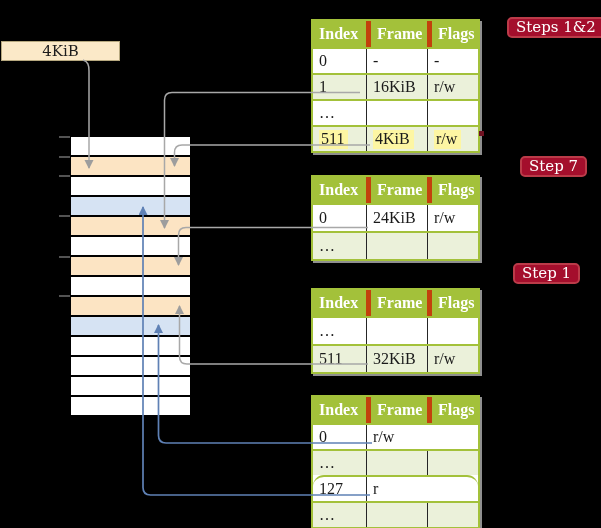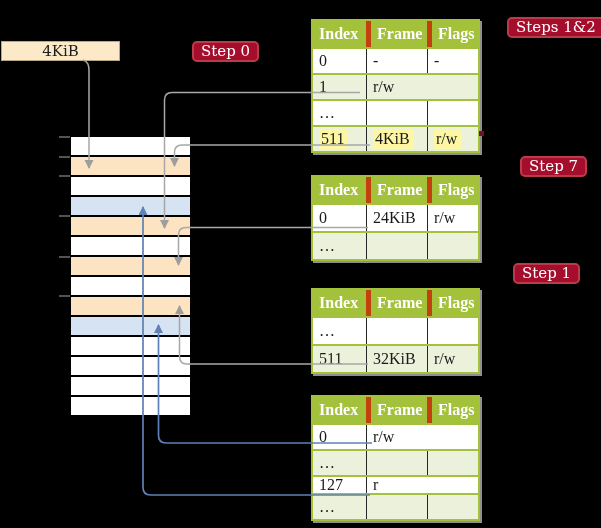--- a/index.html
+++ b/index.html
@@ -61,21 +61,20 @@
   
   .overlay{position:absolute;left:0;top:0;z-index:5;pointer-events:none;}
 </style>
 </head>
 <body>
 
 <div class="stage">
 
   <div class="frame-box">4KiB</div>
 
-  <span class="steplabel" id="lb-step0">Step 0</span>
   <span class="steplabel" id="lb-steps12">Steps 1&amp;2</span>
   <span class="steplabel" id="lb-step3">Step 7</span>
   <span class="steplabel" id="lb-step4">Step 1</span>
 
   <div class="memcol" id="memcol">
       <div class="memrow white"></div>
       <div class="memrow wheat"></div>
       <div class="memrow white"></div>
       <div class="memrow blue"></div>
       <div class="memrow wheat"></div>
@@ -96,20 +95,21 @@
         <div class="cell c2">Frame</div>
         <div class="cell c3">Flags</div>
       </div>
       <div class="brow" style="height: 26px;">
         <div class="cell c1">0</div>
         <div class="cell c2">-</div>
         <div class="cell c3">-</div>
       </div>
       <div class="brow shaded" style="height: 26px;">
         <div class="cell c1">1</div>
+        <div class="cell c2">16KiB</div>
         <div class="cell c3">r/w</div>
       </div>
       <div class="brow" style="height: 26px;">
         <div class="cell c1">…</div>
         <div class="cell c2"></div>
         <div class="cell c3"></div>
       </div>
       <div class="brow shaded" style="height: 26px;">
         <div class="cell c1">
           <span class="hl">511</span>
@@ -164,21 +164,21 @@
       </div>
       <div class="brow" style="height: 26px;">
         <div class="cell c1">0</div>
         <div class="cell c3">r/w</div>
       </div>
       <div class="brow shaded" style="height: 26px;">
         <div class="cell c1">…</div>
         <div class="cell c2"></div>
         <div class="cell c3"></div>
       </div>
-      <div class="brow" style="height: 18px;">
+      <div class="brow" style="height: 26px; border-radius: 11px;">
         <div class="cell c1">127</div>
         <div class="cell c3">r</div>
       </div>
       <div class="brow shaded" style="height: 26px;">
         <div class="cell c1">…</div>
         <div class="cell c2"></div>
         <div class="cell c3"></div>
       </div>
     </div>
 

